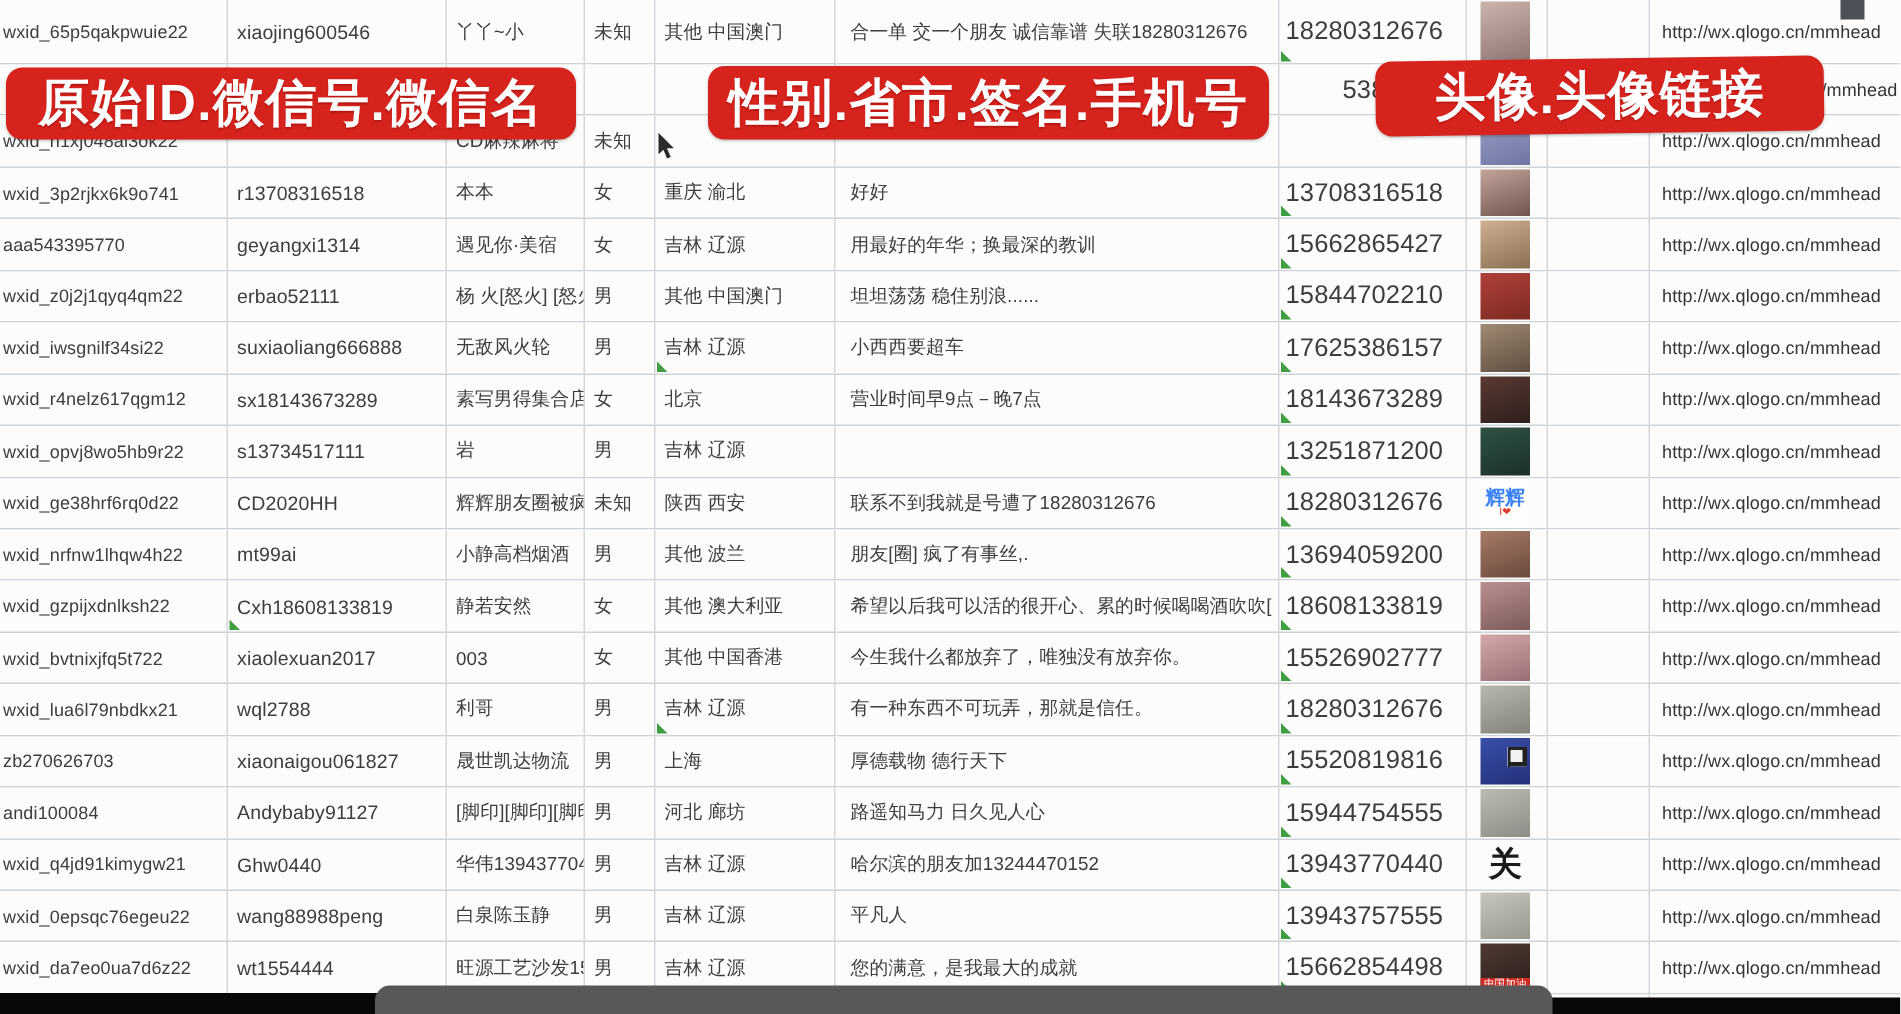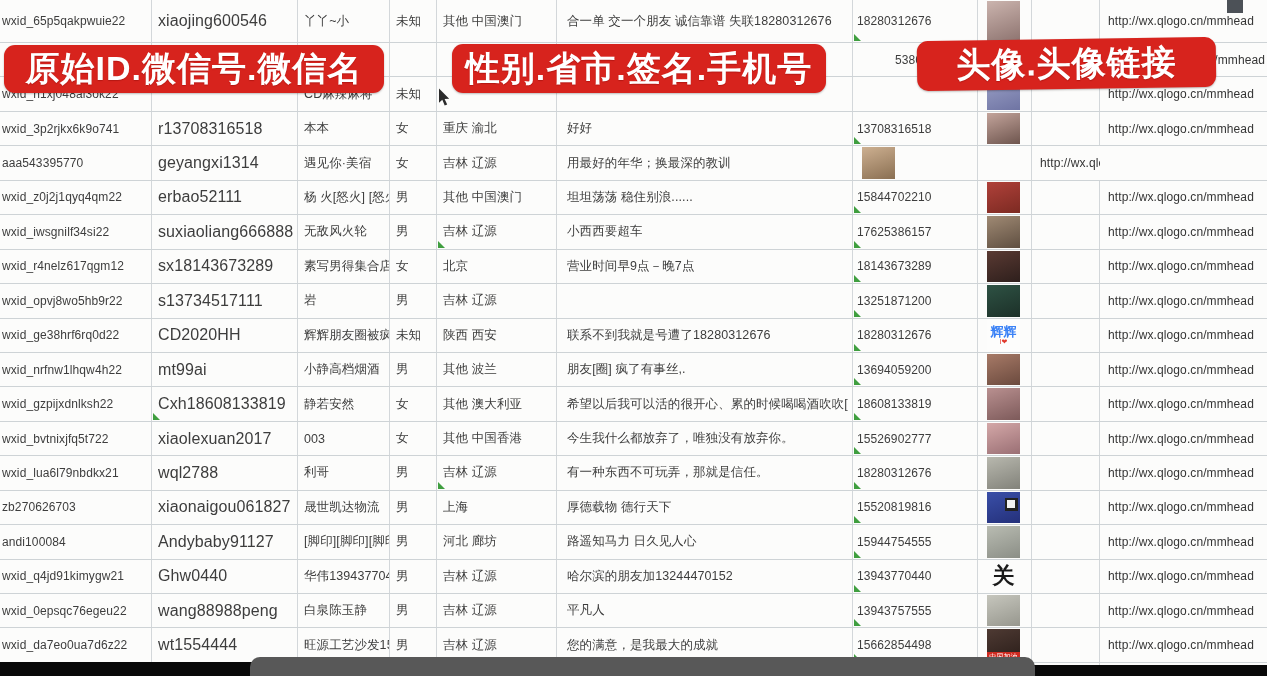--- a/index.html
+++ b/index.html
@@ -19,23 +19,23 @@
   }
   .row.first{height:43px;}
   .row.last{height:12.9px;border-bottom:none;}
   .cell{
     position:relative;display:flex;align-items:center;
     border-right:1px solid #d3d7da;
     overflow:hidden;white-space:nowrap;
     font-size:12.5px;letter-spacing:0.1px;padding-left:6px;color:#3d3d3d;
   }
   .cell.c-id{padding-left:2px;font-size:12px;}
-  .cell.c-wx{font-size:16px;}
+  .cell.c-wx{font-size:13px;}
   .cell.c-sig{padding-left:10px;}
-  .cell.c-phone{font-size:12px;padding-left:4px;}
+  .cell.c-phone{font-size:17px;padding-left:4px;}
   .cell.c-link{font-size:12px;border-right:none;padding-left:8px;color:#343434;}
   .cell.c-blank{background:#fcfcfb;}
   
   .marker{
     position:absolute;left:1px;bottom:1px;width:0;height:0;
     border-bottom:7px solid #3f9e3f;border-right:7px solid transparent;
   }
   
   .c-avatar{padding-left:0;}
   .av{
@@ -56,21 +56,21 @@
   .row.covered .c-link{justify-content:flex-end;padding-right:2px;}
   
   .banner{
     position:absolute;z-index:5;background:#d7231d;color:#ffffff;
     border-radius:11px;display:flex;align-items:center;justify-content:center;
     font-weight:bold;font-size:34px;letter-spacing:1px;
     text-shadow:0 1px 1px rgba(120,0,0,0.35);
     box-shadow:0 1px 2px rgba(0,0,0,0.25);
   }
   #banner-1{left:4px;top:45px;width:380px;height:48px;}
-  #banner-2{left:452px;top:44px;width:374px;height:49px;}
+  #banner-2{left:472px;top:44px;width:374px;height:49px;}
   #banner-3{left:917px;top:39px;width:299px;height:50px;transform:rotate(-0.8deg);}
   
   #cursor{position:absolute;left:438px;top:88px;z-index:6;}
   
   #bottom-bar{position:absolute;left:0;bottom:0;width:1267px;height:11px;background:#080808;z-index:7;}
   #bottom-bar-left{position:absolute;left:0;bottom:0;width:430px;height:14px;background:#080808;z-index:7;}
   #scroll-pill{
     position:absolute;left:250px;bottom:0;width:785px;height:19px;
     background:#585858;border-radius:10px 10px 0 0;z-index:8;
   }
@@ -213,20 +213,24 @@
           <span>遇见你·美宿</span>
         </div>
         <div class="cell c-gender">
           <span>女</span>
         </div>
         <div class="cell c-region">
           <span>吉林 辽源</span>
         </div>
         <div class="cell c-sig">
           <span>用最好的年华；换最深的教训</span>
+        </div>
+        <div class="cell c-phone">
+          <span>15662865427</span>
+          <div class="marker"></div>
         </div>
         <div class="cell c-avatar">
           <div class="av" title="beige photo" style="background: linear-gradient(160deg, rgb(205, 176, 145), rgb(138, 111, 82));"></div>
         </div>
         <div class="cell c-blank"></div>
         <div class="cell c-link">
           <span>http://wx.qlogo.cn/mmhead</span>
         </div>
       </div>
       <div class="row">

